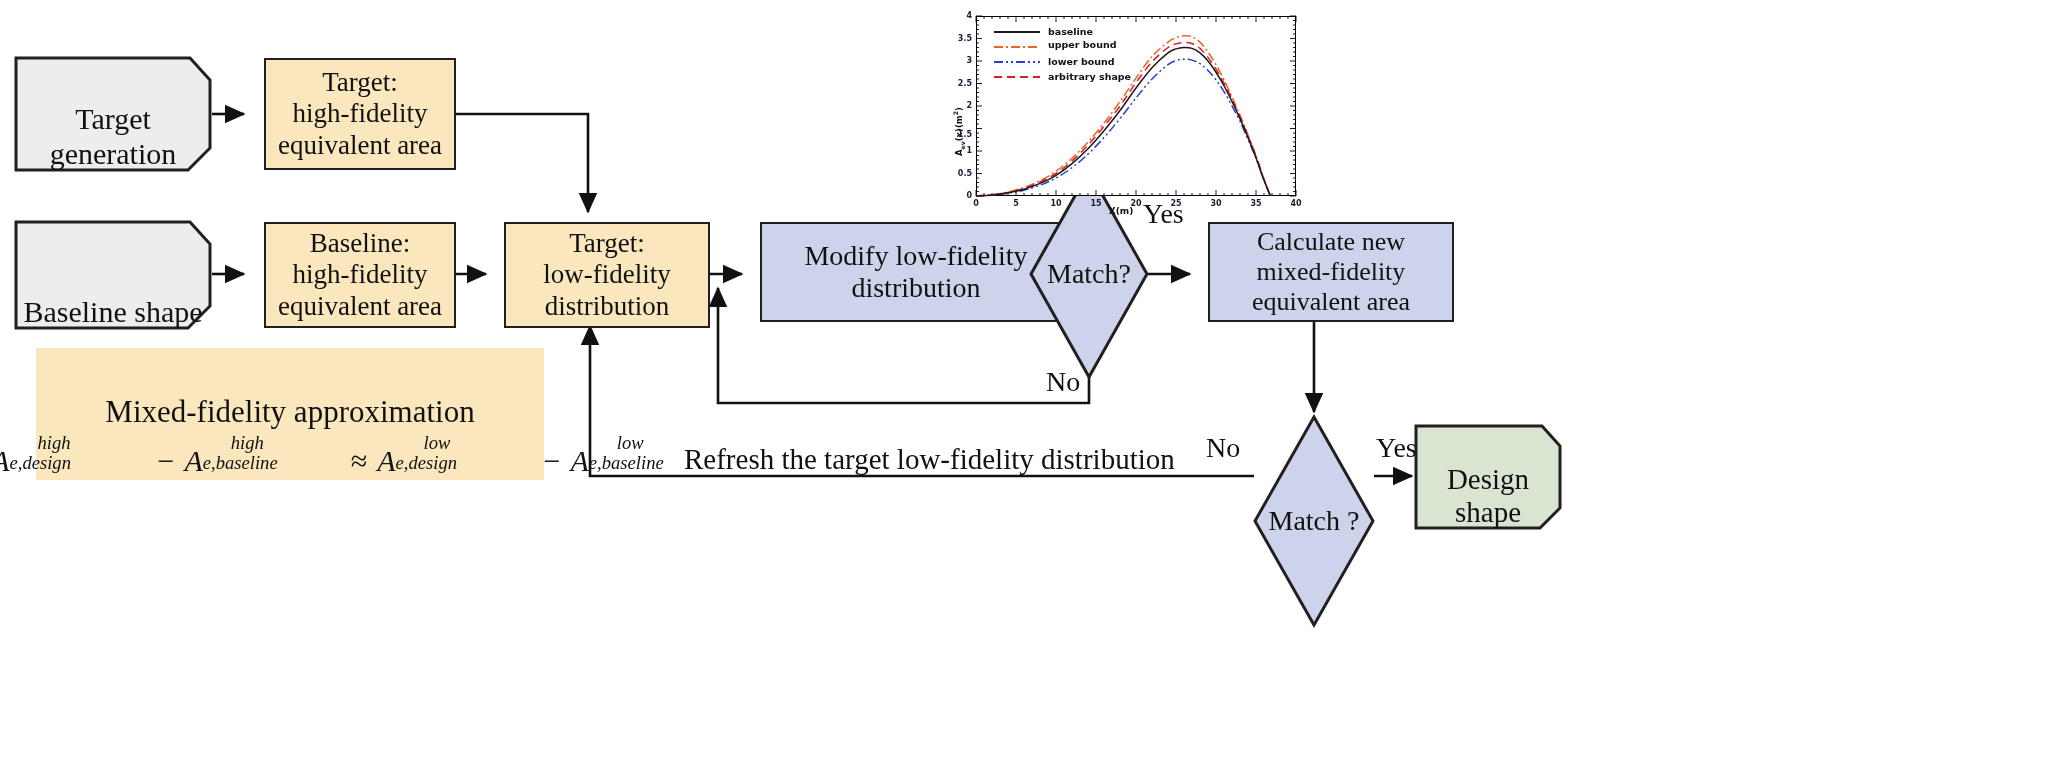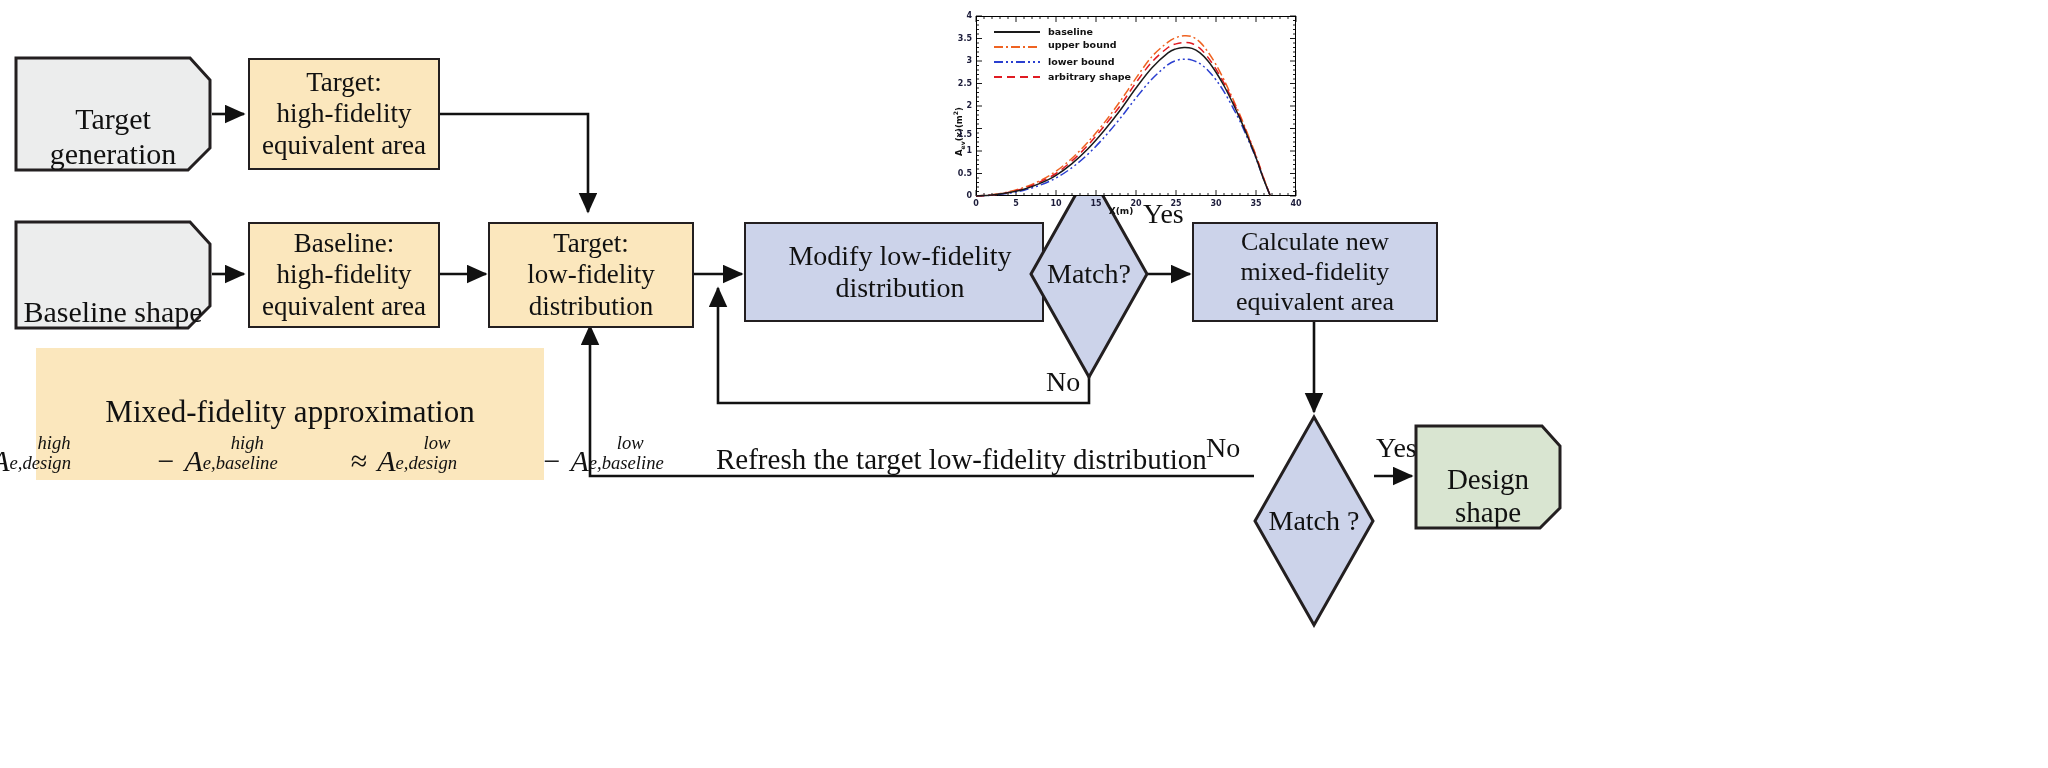--- a/index.html
+++ b/index.html
@@ -5,21 +5,21 @@
   html,body{margin:0;padding:0;background:#ffffff;}
   body{width:2048px;height:768px;position:relative;overflow:hidden;
        font-family:"Liberation Serif", serif;color:#111;}
   #stage{position:absolute;left:0;top:0;width:2048px;height:768px;}
 
   .node{position:absolute;box-sizing:border-box;display:flex;align-items:center;
         justify-content:center;text-align:center;line-height:1.16;}
   .node span{display:block;}
 
   
-  .rect{border:2px solid #231f20;}
+  .rect{border:2px solid #231f20;margin-left:16px;}
   .rect.yellow{background:#fbe7bd;}
   .rect.blue{background:#ccd3ea;}
 
   
   .tagshape{position:absolute;}
   .tagshape svg{position:absolute;left:0;top:0;}
   .tagshape .tlabel{position:absolute;left:0;top:0;width:100%;height:100%;
         display:flex;align-items:flex-end;justify-content:center;text-align:center;
         line-height:1.16;}
 
@@ -28,21 +28,21 @@
   .diamond svg{position:absolute;left:0;top:0;}
   .diamond .dlabel{position:absolute;left:0;top:0;width:100%;height:100%;
         display:flex;align-items:center;justify-content:center;}
 
   .banner{position:absolute;background:#fbe7bd;box-sizing:border-box;
           display:flex;flex-direction:column;align-items:center;justify-content:center;}
   .banner .btitle{font-size:31px;margin-top:44px;}
   .banner .bformula{margin-top:14px;font-size:30px;}
 
   .edgelabel{position:absolute;font-size:25px;white-space:nowrap;}
-  .edgetext{position:absolute;font-size:27px;white-space:nowrap;margin-left:32px;}
+  .edgetext{position:absolute;font-size:27px;white-space:nowrap;}
 
   svg.wires{position:absolute;left:0;top:0;width:2048px;height:768px;
             pointer-events:none;}
 
   
   .math{font-family:"Liberation Serif", serif;font-style:italic;white-space:nowrap;}
   .math .op{font-style:normal;padding:0 10px;}
   .sup{position:absolute;left:100%;top:-0.62em;font-size:0.62em;font-style:italic;white-space:nowrap;margin-left:28px;}
   .sub{position:absolute;left:100%;top:0.42em;font-size:0.62em;font-style:italic;white-space:nowrap;}
   .term{display:inline-block;position:relative;margin-right:4.6em;}

